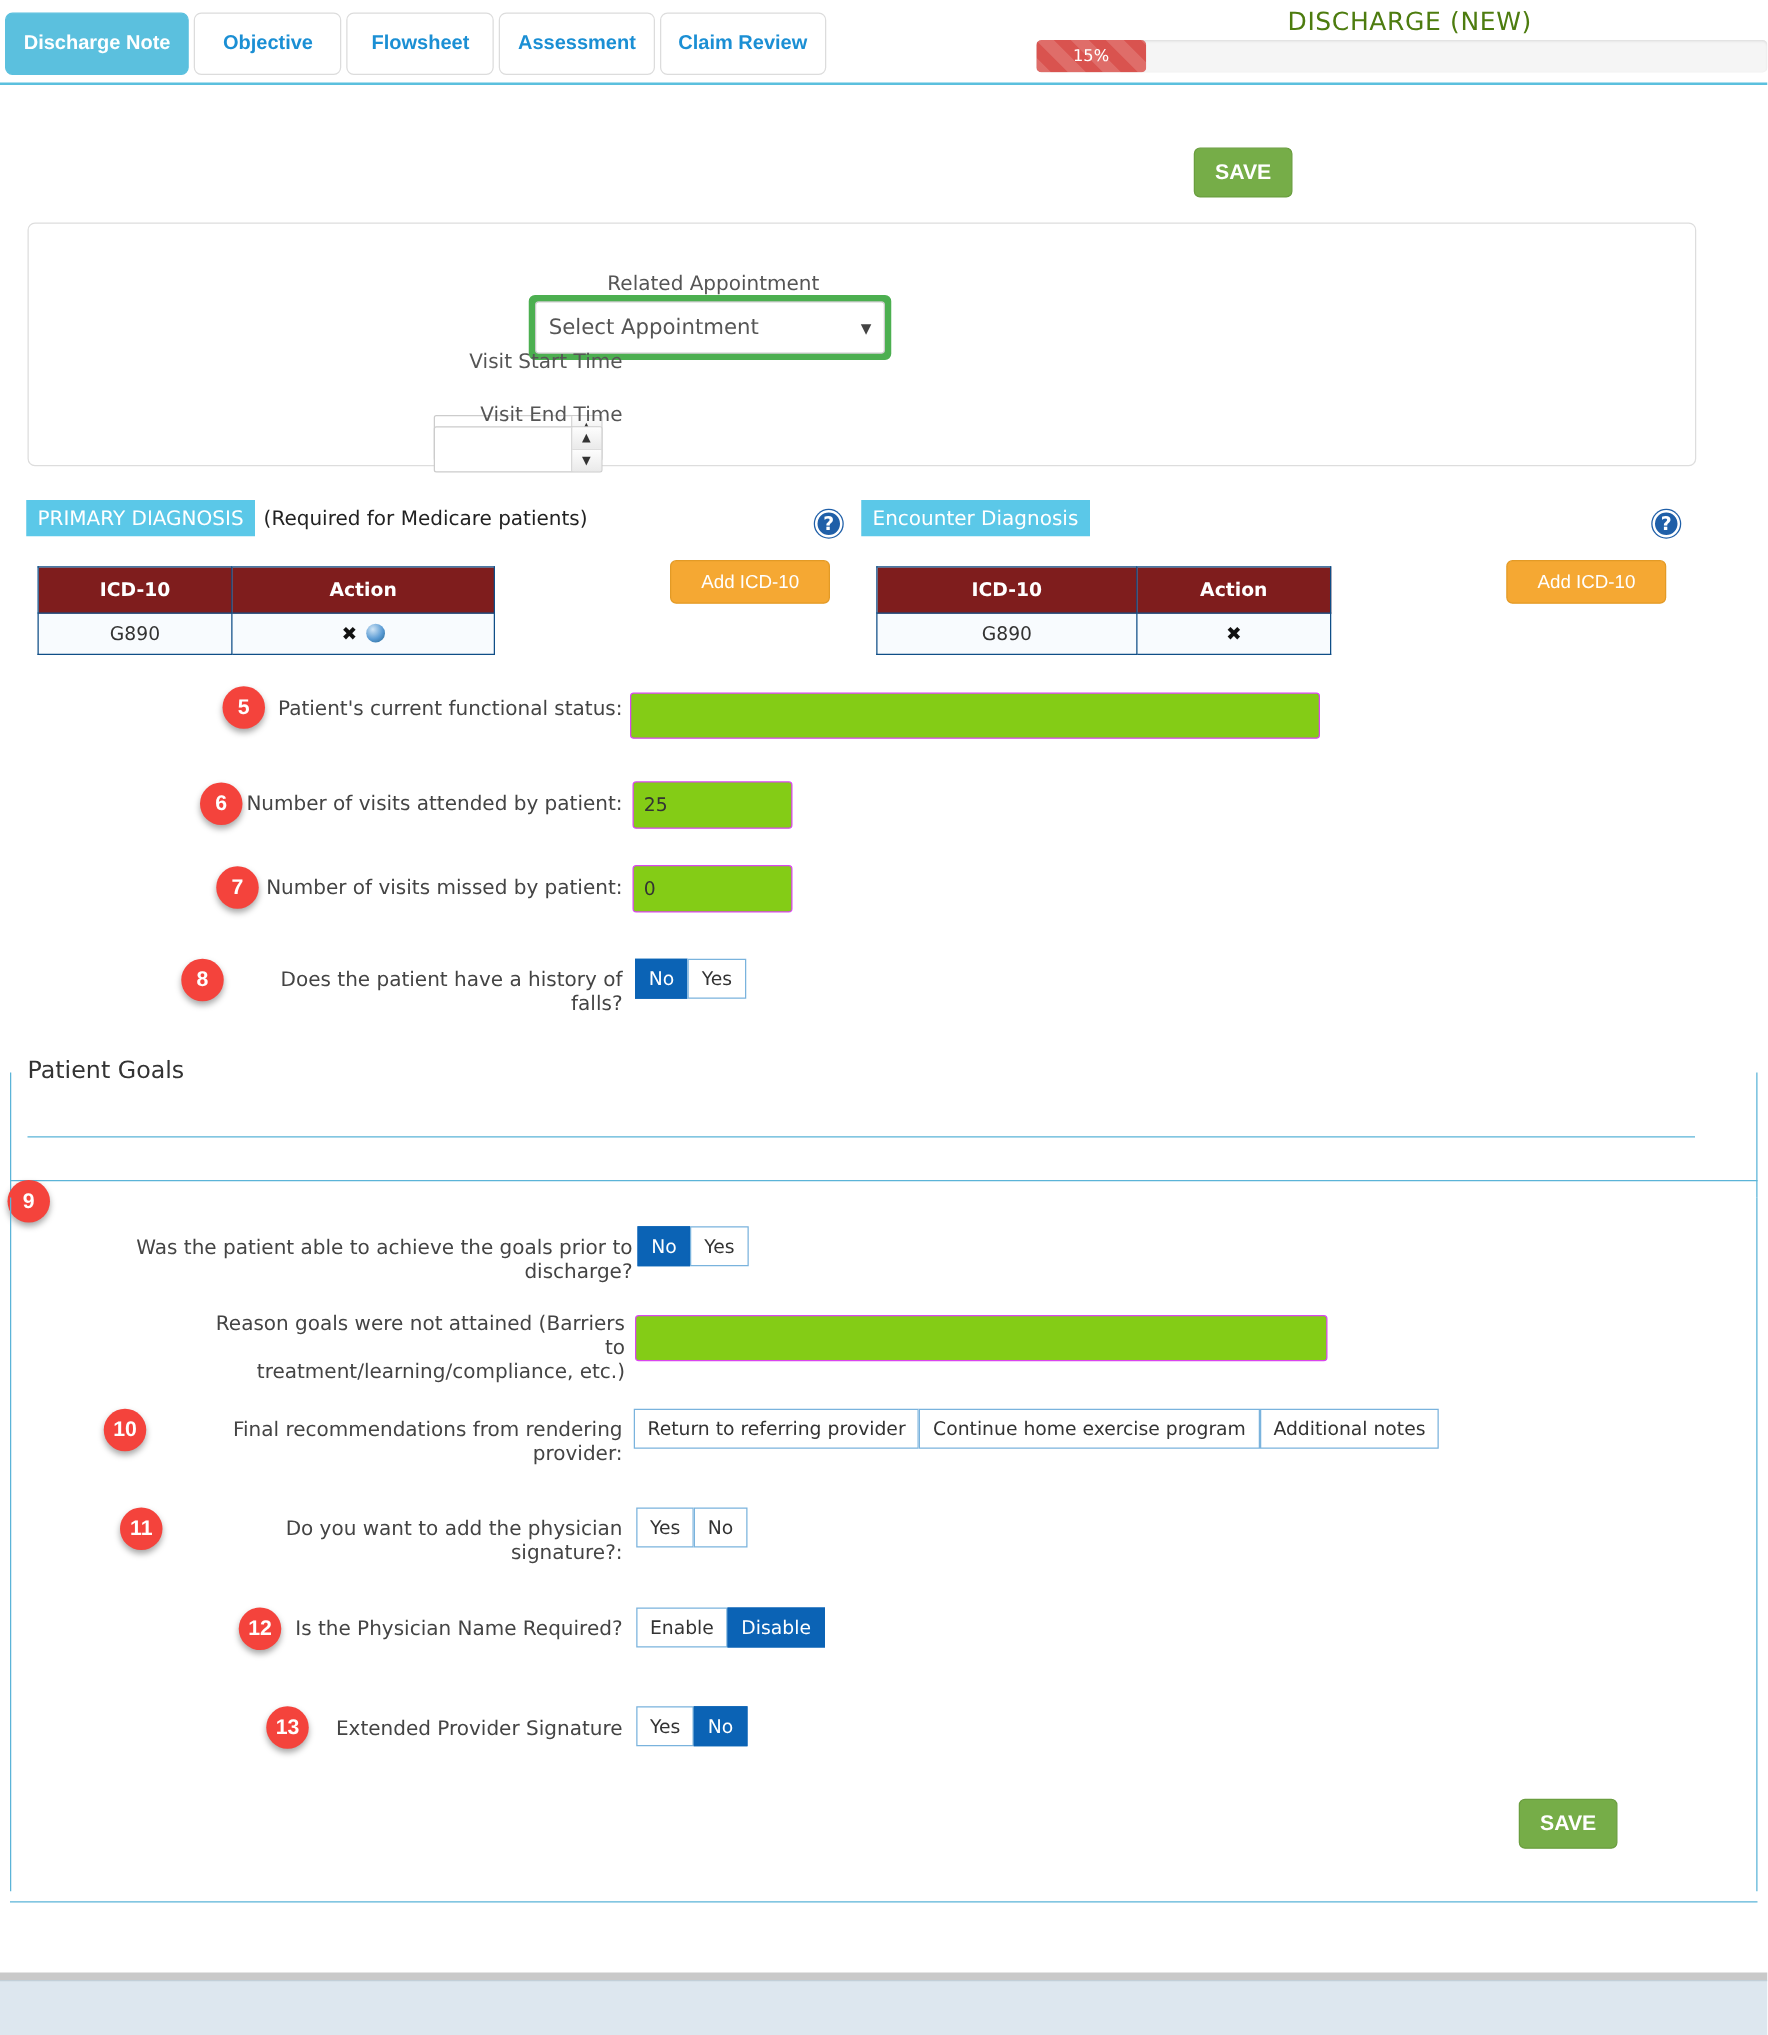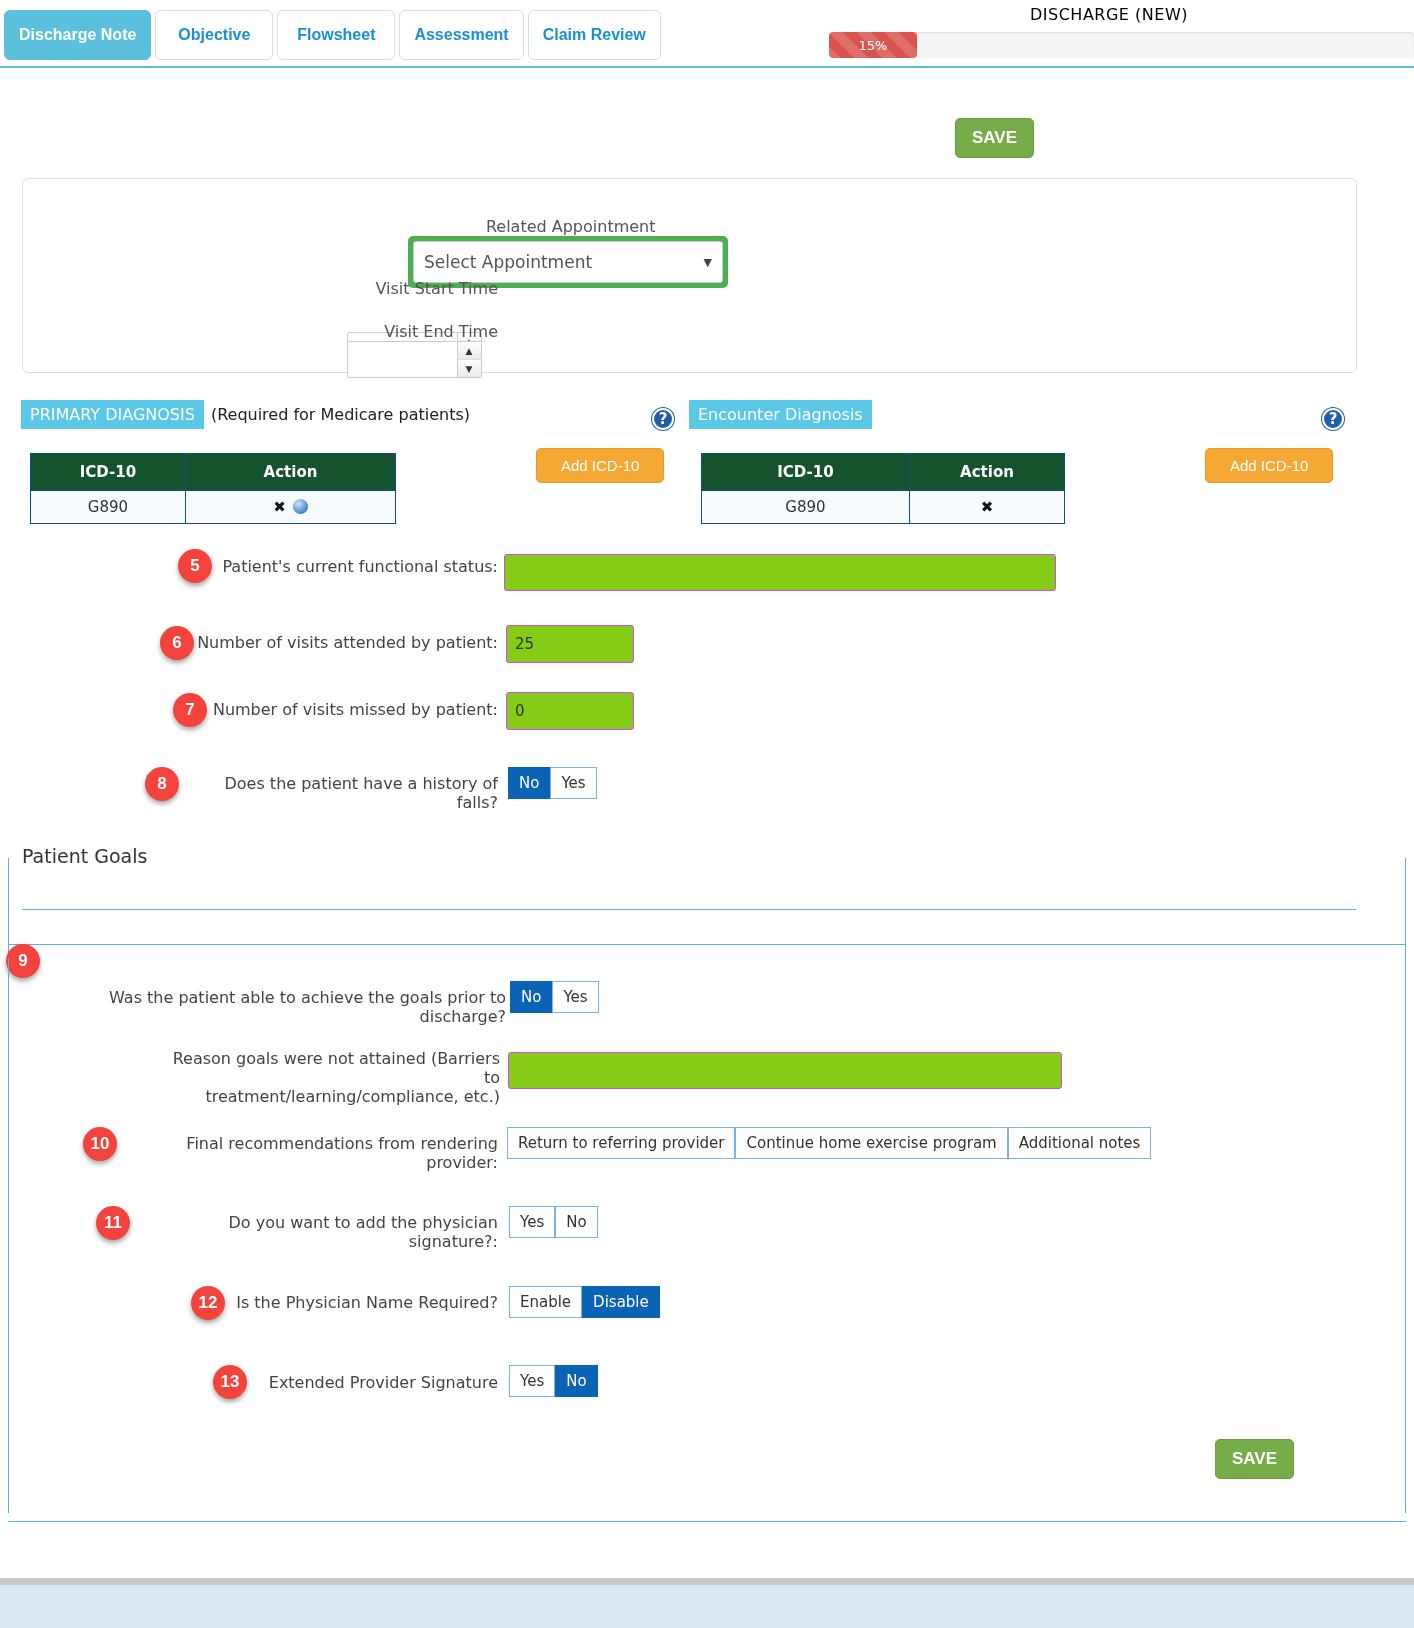--- a/index.html
+++ b/index.html
@@ -29,21 +29,21 @@
     display:flex; align-items:center; justify-content:center;
     padding:0 14px; cursor:pointer;
     font-family:"Liberation Sans", sans-serif;
   }
   .tab.active {
     background:#5bc0de; color:#ffffff; border-color:#5bc0de;
   }
 
   .status-label {
     position:absolute; left:1030px; top:5px;
-    color:#000000; font-size:16px; letter-spacing:.5px;
+    color:#4d7c0f; font-size:20px; letter-spacing:.5px;
     font-family:"DejaVu Sans", sans-serif;
   }
   .progress-outer {
     position:absolute; left:829px; top:32px; width:585px; height:26px;
     background:#f5f5f5; border-radius:4px;
     box-shadow: inset 0 1px 2px rgba(0,0,0,.1);
     overflow:hidden;
   }
   .progress-fill {
     width:15%; height:100%;
@@ -73,21 +73,21 @@
     position:absolute; left:22px; top:110px; width:1335px; height:195px;
     border:1px solid #ddd; border-radius:6px; background:#fff;
   }
   .frow { position:absolute; display:flex; align-items:center;flex-direction:column; }
   .flabel { text-align:right; color:#555; font-size:16px; }
 
   .sel-wrap {
     border:3px solid #4caf50; border-radius:5px; padding:2px; background:#4caf50;
   }
   .sel {
-    width:310px; height:42px; background:#fff;
+    width:280px; height:42px; background:#fff;
     border:1px solid #ccc; border-radius:3px;
     display:flex; align-items:center; justify-content:space-between;
     padding:0 10px; color:#555; font-size:17px; cursor:pointer;
   }
   .caret { font-size:11px; color:#444; }
 
   .spin {
     width:135px; height:37px; border:1px solid #ccc; background:#fff;
     display:flex; align-items:stretch; border-radius:2px;
   }
@@ -110,21 +110,21 @@
   .dx-note { color:#222; font-size:16px; margin-left:7px; }
   .help-icon {
     width:22px; height:22px; border-radius:50%;
     background:#1f5fa8; color:#fff; font-weight:bold; font-size:15px;
     display:flex; align-items:center; justify-content:center;
     border:2px solid #fff; box-shadow:0 0 0 1px #1f5fa8;
     cursor:pointer;
   }
   table.dx { border-collapse:collapse; }
   table.dx th {
-    background:#14532d; color:#fff; font-weight:bold; font-size:15px;
+    background:#7f1d1d; color:#fff; font-weight:bold; font-size:15px;
     padding:9px 0; border:1px solid #0f4e87;
   }
   table.dx td {
     background:#f8fbfe; text-align:center; font-size:15px; color:#333;
     padding:7px 0; border:1px solid #0f4e87;
   }
   .xmark { font-weight:bold; font-size:15px; color:#111; cursor:pointer; }
   .globe {
     display:inline-block; width:15px; height:15px; border-radius:50%;
     background:radial-gradient(circle at 35% 30%, #cfe4f5 0%, #5a9bd4 55%, #21618c 100%);

